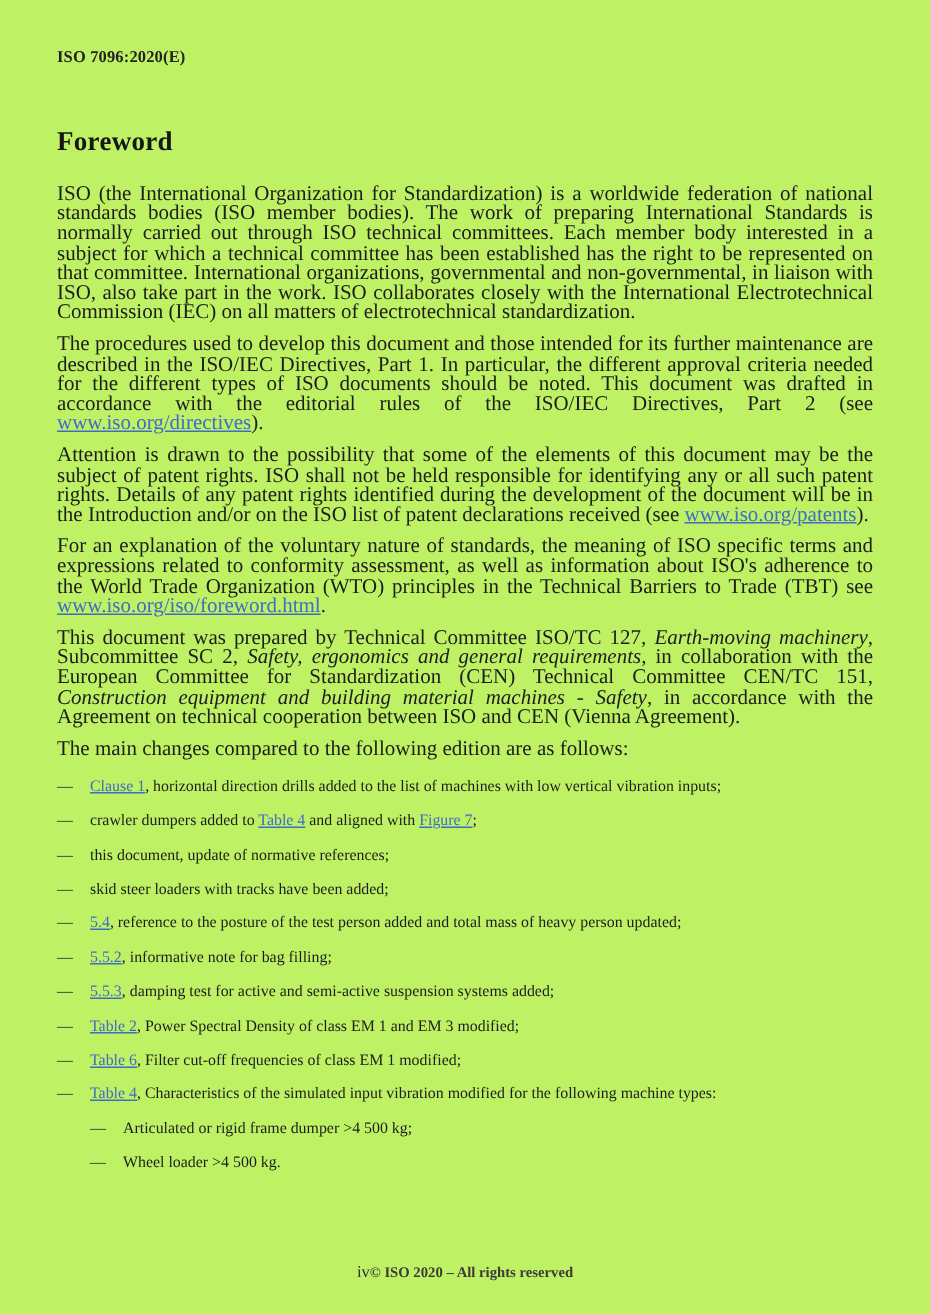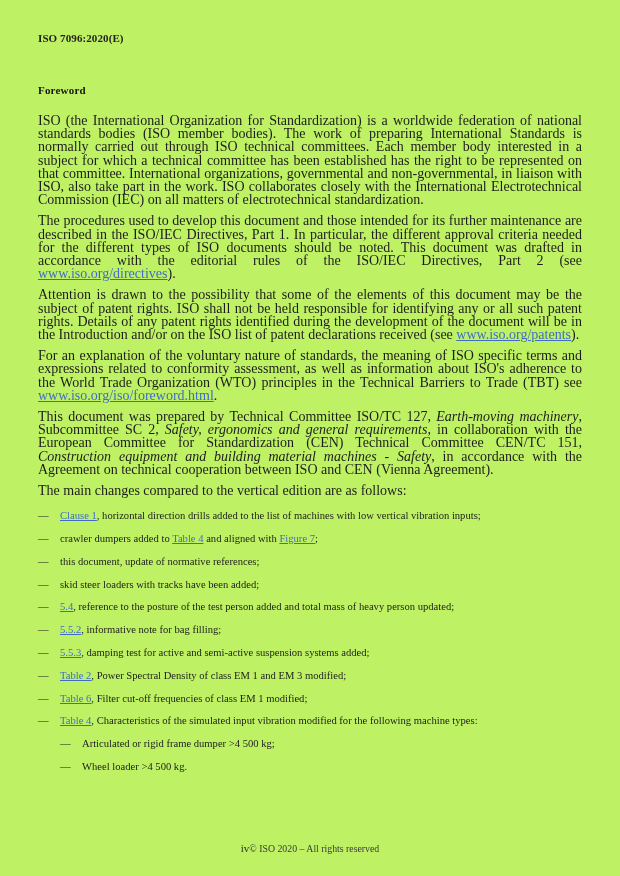--- a/index.html
+++ b/index.html
@@ -13,21 +13,21 @@
     display:flex;flex-direction:column;
     font-family:"Liberation Serif", serif;
     color:var(--text-color);
     overflow:hidden;
     background:#bef264;
   }
   .running-header{
     font-weight:bold;font-size:11px;letter-spacing:0.1px;color:#222;
   }
   h1.fw-title{
-    font-size:11px;font-weight:bold;color:#161616;
+    font-size:18px;font-weight:bold;color:#161616;
     margin:38px 0 18px 0;letter-spacing:0.2px;
   }
   p.para{
     font-size:14px;line-height:13.2px;
     text-align:justify;margin:0 0 8px 0;
   }
   p.para.last-before-list{margin-bottom:12px;}
   .changes-list{margin:0;}
   .li{
     display:flex;font-size:10.6px;line-height:13.2px;
@@ -38,39 +38,39 @@
   .li.sub{margin-left:22px;}
   a.doc-link{
     color:var(--link-color);text-decoration:underline;cursor:pointer;
   }
   em{font-style:italic;}
   .footer{
     margin-top:auto;display:flex;justify-content:center;align-items:baseline;
     font-size:10.5px;color:#2e2e2e;
   }
   .footer .page-num{font-size:11px;}
-  .footer .copyright{font-size:9.8px;color:#3a3a3a;}
+  .footer .copyright{font-size:9.8px;color:#3a3a3a;font-weight:bold;}
 </style>
 </head>
 <body>
 
 <div class="page">
 
   <div>
     <span class="running-header">ISO 7096:2020(E)</span>
   </div>
 
   <h1 class="fw-title">Foreword</h1>
 
   <p class="para"><span>ISO (the International Organization for Standardization) is a worldwide federation of national standards bodies (ISO member bodies). The work of preparing International Standards is normally carried out through ISO technical committees. Each member body interested in a subject for which a technical committee has been established has the right to be represented on that committee. International organizations, governmental and non-governmental, in liaison with ISO, also take part in the work. ISO collaborates closely with the International Electrotechnical Commission (IEC) on all matters of electrotechnical standardization.</span></p>
   <p class="para"><span>The procedures used to develop this document and those intended for its further maintenance are described in the ISO/IEC Directives, Part 1. In particular, the different approval criteria needed for the different types of ISO documents should be noted. This document was drafted in accordance with the editorial rules of the ISO/IEC Directives, Part 2 (see </span><a href="#" class="doc-link">www.iso.org/directives</a><span>).</span></p>
   <p class="para"><span>Attention is drawn to the possibility that some of the elements of this document may be the subject of patent rights. ISO shall not be held responsible for identifying any or all such patent rights. Details of any patent rights identified during the development of the document will be in the Introduction and/or on the ISO list of patent declarations received (see </span><a href="#" class="doc-link">www.iso.org/patents</a><span>).</span></p>
   <p class="para"><span>For an explanation of the voluntary nature of standards, the meaning of ISO specific terms and expressions related to conformity assessment, as well as information about ISO's adherence to the World Trade Organization (WTO) principles in the Technical Barriers to Trade (TBT) see </span><a href="#" class="doc-link">www.iso.org/iso/foreword.html</a><span>.</span></p>
   <p class="para"><span>This document was prepared by Technical Committee ISO/TC 127, </span><em>Earth-moving machinery</em><span>, Subcommittee SC 2, </span><em>Safety, ergonomics and general requirements</em><span>, in collaboration with the European Committee for Standardization (CEN) Technical Committee CEN/TC 151, </span><em>Construction equipment and building material machines - Safety</em><span>, in accordance with the Agreement on technical cooperation between ISO and CEN (Vienna Agreement).</span></p>
-  <p class="para last-before-list"><span>The main changes compared to the vertical edition are as follows:</span></p>
+  <p class="para last-before-list"><span>The main changes compared to the following edition are as follows:</span></p>
 
   <div class="changes-list">
     <div class="li">
       <span class="dash">—</span>
       <span class="li-text"><a href="#" class="doc-link">Clause 1</a><span>, horizontal direction drills added to the list of machines with low vertical vibration inputs;</span></span>
     </div>
     <div class="li">
       <span class="dash">—</span>
       <span class="li-text"><span>crawler dumpers added to </span><a href="#" class="doc-link">Table 4</a><span> and aligned with </span><a href="#" class="doc-link">Figure 7</a><span>;</span></span>
     </div>

